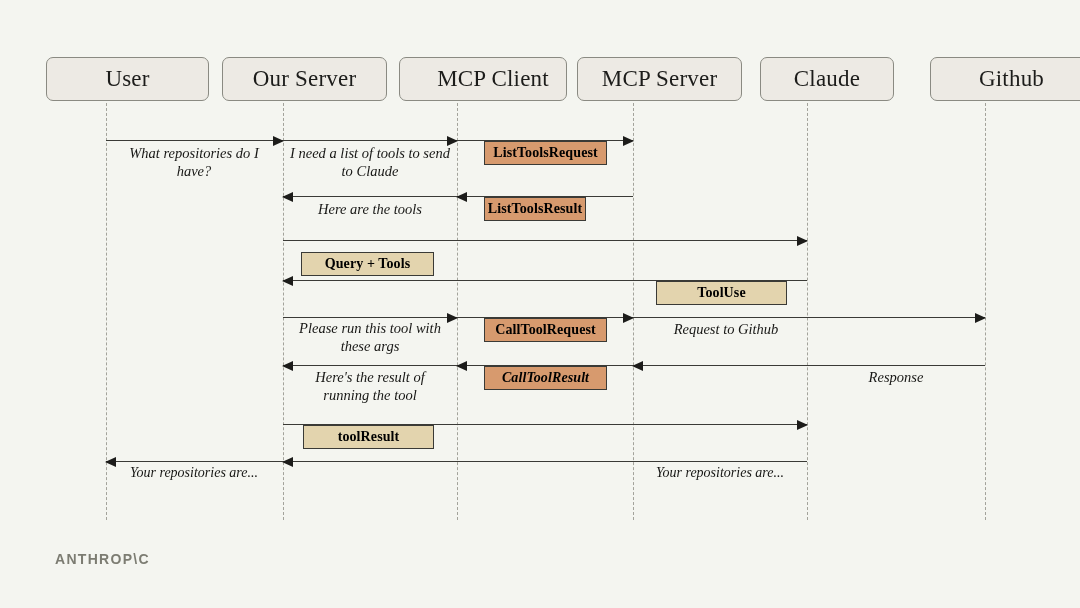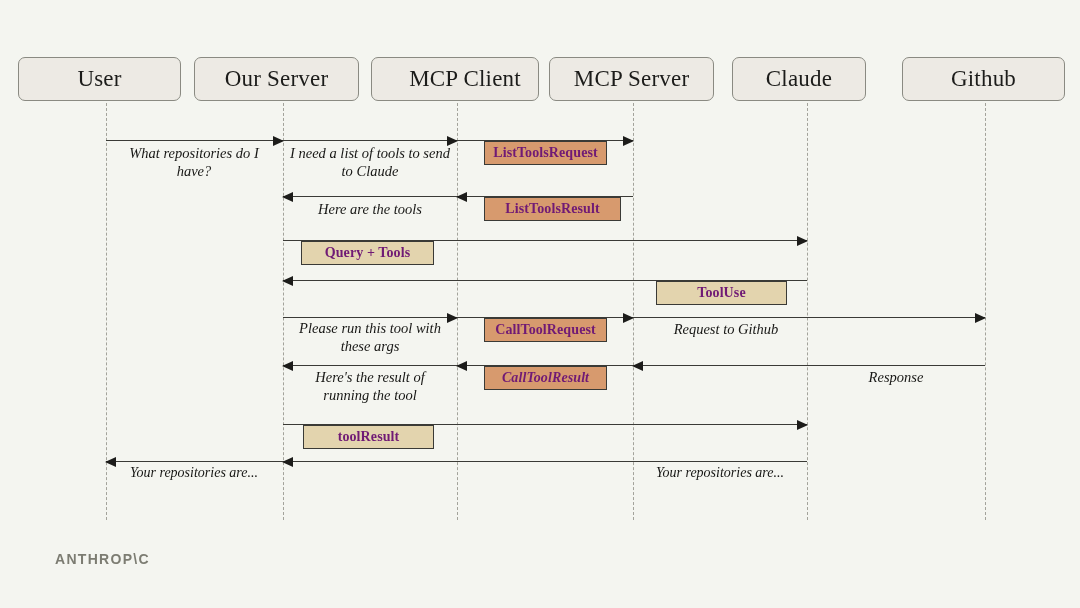--- a/index.html
+++ b/index.html
@@ -21,20 +21,21 @@
     position: absolute;
     top: 57px;
     height: 44px;
     border: 1.6px solid #8A8A82;
     border-radius: 7px;
     background: #EDEAE4;
     display: flex;
     align-items: center;
     justify-content: center;
     box-sizing: border-box;
+    margin-left: 28px;
   }
   .actor-box .actor-label {
     font-family: "Liberation Serif", "DejaVu Serif", serif;
     font-size: 23px;
     color: #1C1C1A;
     letter-spacing: 0.2px;
     white-space: nowrap;
   }
 
   
@@ -76,21 +77,21 @@
     border: 1.4px solid #3A3A36;
     box-sizing: border-box;
     display: flex;
     align-items: center;
     justify-content: center;
   }
   .msg-box .msg-box-label {
     font-family: "Liberation Serif", "DejaVu Serif", serif;
     font-weight: bold;
     font-size: 14px;
-    color: #701a75;
+    color: #000000;
     white-space: nowrap;
     letter-spacing: 0.1px;
   }
   .msg-box.orange { background: #D79A6E; }
   .msg-box.tan    { background: #E3D4AE; }
 
   
   .msg-text {
     position: absolute;
     font-family: "Liberation Serif", "DejaVu Serif", serif;
@@ -198,24 +199,24 @@
         <span class="actor-label">Claude</span>
       </div>
       <div class="actor-box" style="left: 902px; width: 163px;">
         <span class="actor-label">Github</span>
       </div>
     </div>
   <div id="boxes-layer">
       <div class="msg-box orange" style="left: 484px; width: 123px; top: 141px;">
         <span class="msg-box-label">ListToolsRequest</span>
       </div>
-      <div class="msg-box orange" style="left: 484px; width: 137px; top: 197px;">
+      <div class="msg-box orange" style="left: 484px; width: 102px; top: 197px;">
         <span class="msg-box-label">ListToolsResult</span>
       </div>
-      <div class="msg-box tan" style="left: 301px; width: 133px; top: 241px;">
+      <div class="msg-box tan" style="left: 301px; width: 133px; top: 252px;">
         <span class="msg-box-label">Query + Tools</span>
       </div>
       <div class="msg-box tan" style="left: 656px; width: 131px; top: 281px;">
         <span class="msg-box-label">ToolUse</span>
       </div>
       <div class="msg-box orange" style="left: 484px; width: 123px; top: 318px;">
         <span class="msg-box-label">CallToolRequest</span>
       </div>
       <div class="msg-box orange" style="left: 484px; width: 123px; top: 366px; font-style: italic;">
         <span class="msg-box-label">CallToolResult</span>

